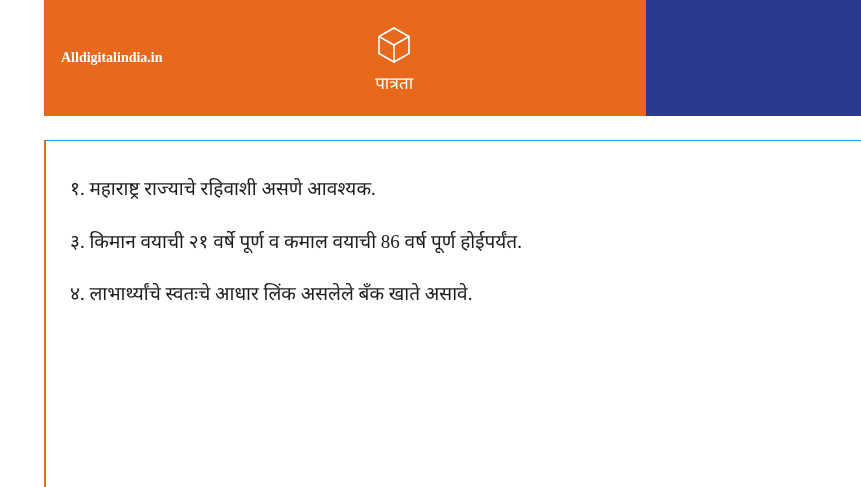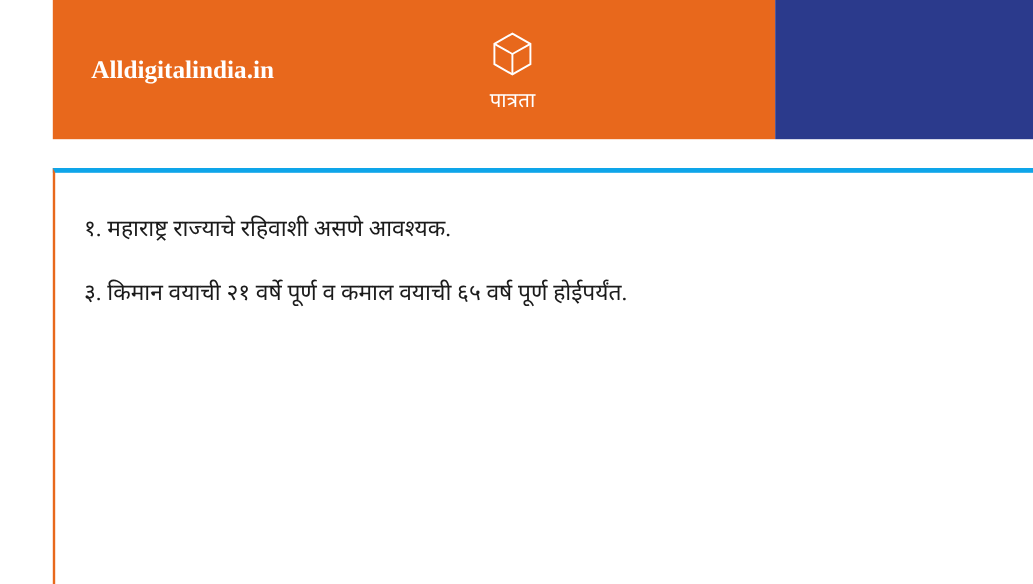--- a/index.html
+++ b/index.html
@@ -42,24 +42,24 @@
   .header-orange {
     width: 602px;
     height: 116px;
     background: #e8681c;
     display: flex;
     align-items: center;
     box-sizing: border-box;
   }
   .brand {
     color: #ffffff;
-    font-size: 21px;
+    font-size: 14px;
     font-weight: bold;
     font-family: "Liberation Serif", serif;
-    padding-left: 32px;
+    padding-left: 17px;
     white-space: nowrap;
   }
   .header-center {
     flex: 1;
     display: flex;
     flex-direction: column;
     align-items: center;
     justify-content: flex-start;
     padding-right: 20px;
   }
@@ -82,21 +82,21 @@
   }
   
   .card {
     position: absolute;
     left: 44px;
     top: 140px;
     width: 817px;
     height: 347px;
     background: #ffffff;
     border-left: 2px solid #e8681c;
-    border-top: 4px solid #0ea5e9;
+    border-top: 1px solid #0ea5e9;
     box-sizing: border-box;
     padding: 34px 0 0 0;
     overflow: hidden;
   }
   .list {
     margin: 0;
     padding: 0;
     list-style: none;
   }
   .list-item {
@@ -129,17 +129,18 @@
         </span>
         <span class="header-title">पात्रता</span>
       </div>
     </div>
     <div class="header-blue"></div>
   </div>
 
   <div class="card">
     <ul class="list">
       <li class="list-item">१. महाराष्ट्र राज्याचे रहिवाशी असणे आवश्यक.</li>
-      <li class="list-item">३. किमान वयाची २१ वर्षे पूर्ण व कमाल वयाची ६५ वर्ष पूर्ण होईपर्यंत.</li>
+      <li class="list-item">३. किमान वयाची २१ वर्षे पूर्ण व कमाल वयाची 86 वर्ष पूर्ण होईपर्यंत.</li>
+      <li class="list-item">४. लाभार्थ्यांचे स्वतःचे आधार लिंक असलेले बँक खाते असावे.</li>
     </ul>
   </div>
 
 </div>
 
 </body></html>

